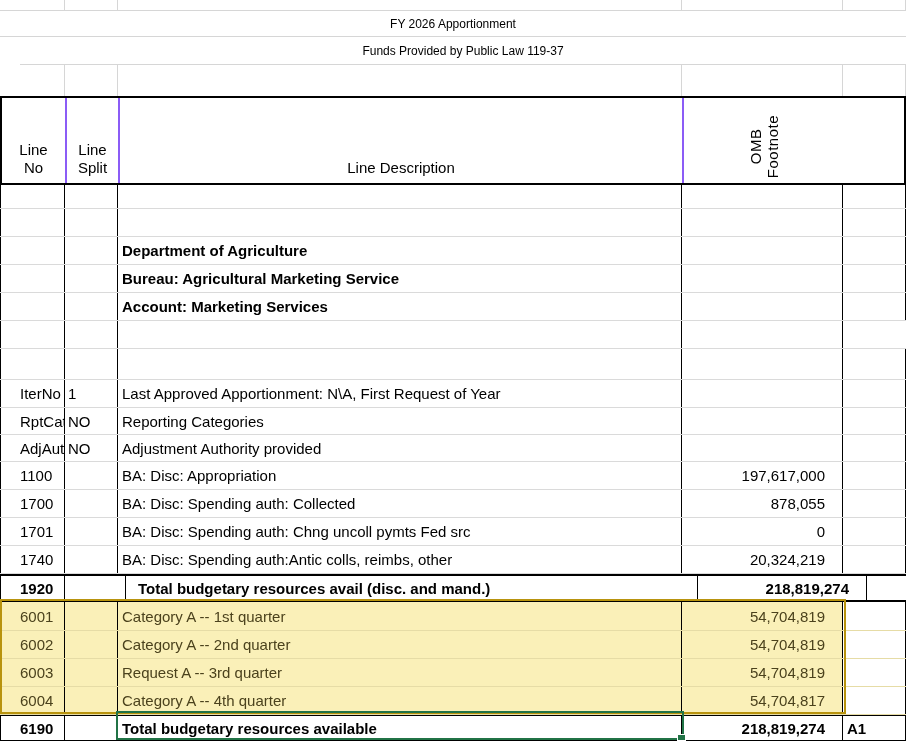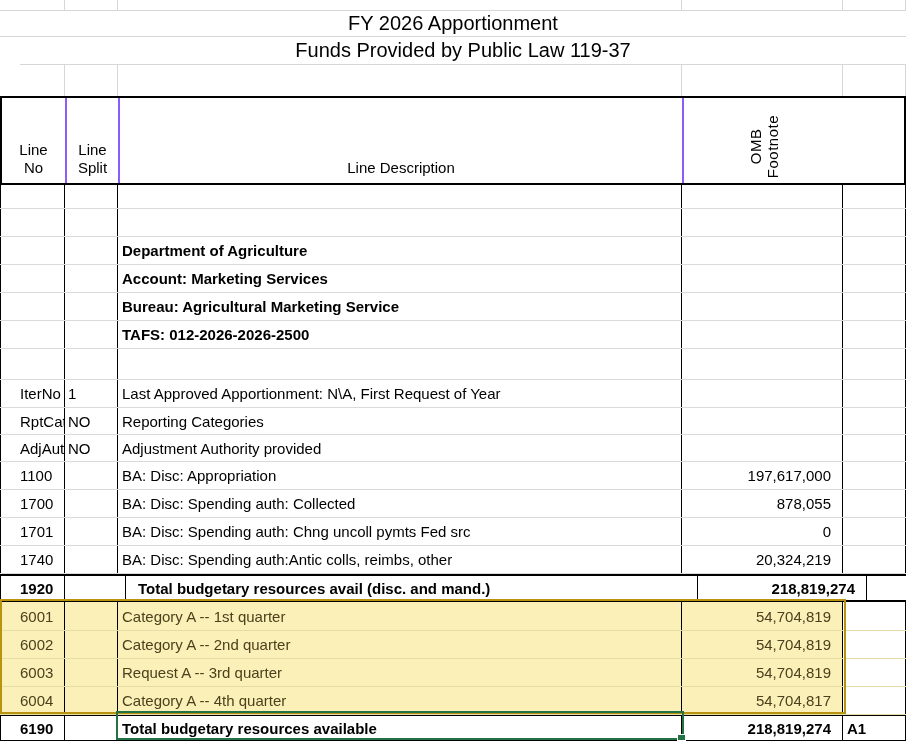--- a/index.html
+++ b/index.html
@@ -5,40 +5,40 @@
   html,body{margin:0;padding:0;background:#fff;}
   #stage{position:relative;width:910px;height:741px;background:#fff;
          font-family:"Liberation Sans",sans-serif;font-size:15px;color:#000;overflow:hidden;}
   #sheet{position:relative;width:906px;}
   
   .grow{display:grid;grid-template-columns:65px 53px 564px 161px 63px;box-sizing:border-box;}
   .gcell{border-right:1px solid #D6D6D6;box-sizing:border-box;}
   .r1{height:11px;border-bottom:1px solid #D6D6D6;}
   .r4{height:31px;}
   .titlerow{height:26px;display:flex;align-items:center;justify-content:center;
-            border-bottom:1px solid #D6D6D6;font-size:20px;box-sizing:border-box;}
+            border-bottom:1px solid #D6D6D6;font-size:12px;box-sizing:border-box;}
   .titlerow.second{height:28px;margin-left:20px;}
   
   #hdr{display:grid;grid-template-columns:65px 53px 564px 161px 63px;height:89px;
        border:2px solid #000;box-sizing:border-box;}
   .hcell{border-right:2px solid #8b5cf6;box-sizing:border-box;display:flex;align-items:flex-end;
          justify-content:center;text-align:center;white-space:pre-line;padding-bottom:5px;
          line-height:1.25;overflow:hidden;}
   .hcell:last-child{border-right:none;}
   .vert{writing-mode:vertical-rl;transform:rotate(180deg);white-space:pre-line;
         line-height:1.1;letter-spacing:.5px;}
   
   .row{display:grid;grid-template-columns:65px 53px 564px 161px 63px;
        border-bottom:1px solid #DADADA;box-sizing:border-box;}
   .cell{border-right:1px solid #000;box-sizing:border-box;display:flex;align-items:center;
         white-space:nowrap;overflow:hidden;}
   .c-no{border-left:1px solid #000;padding-left:19px;}
   .c-split{padding-left:3px;}
   .c-desc{padding-left:4px;}
-  .c-action{justify-content:flex-end;padding-right:11px;}
+  .c-action{justify-content:flex-end;padding-right:17px;}
   .c-foot{padding-left:4px;}
   .bold{font-weight:bold;}
   .t1920{border-top:2px solid #000;border-bottom:2px solid #000;font-weight:bold;}
   .t6190{border-top:1px solid #000;border-bottom:3px solid #000;font-weight:bold;}
   .hl{border-bottom:1px solid #E6DCA6;}
   .hl .cell{background:#FAF0B8;color:#4B421D;}
   .hl .c-foot{background:#fff;color:#000;}
   
   #gold-outline{position:absolute;left:0;top:599px;width:846px;height:115px;
                 border:2px solid #B8930E;box-sizing:border-box;pointer-events:none;}
@@ -102,35 +102,34 @@
         <div class="row bold" style="height: 28px;">
           <div class="cell c-no"></div>
           <div class="cell c-split"></div>
           <div class="cell c-desc">Department of Agriculture</div>
           <div class="cell c-action"></div>
           <div class="cell c-foot"></div>
         </div>
         <div class="row bold" style="height: 28px;">
           <div class="cell c-no"></div>
           <div class="cell c-split"></div>
+          <div class="cell c-desc">Bureau: Agricultural Marketing Service</div>
+          <div class="cell c-action"></div>
+          <div class="cell c-foot"></div>
+        </div>
+        <div class="row bold" style="height: 28px;">
+          <div class="cell c-no"></div>
+          <div class="cell c-split"></div>
           <div class="cell c-desc">Account: Marketing Services</div>
           <div class="cell c-action"></div>
           <div class="cell c-foot"></div>
         </div>
         <div class="row bold" style="height: 28px;">
           <div class="cell c-no"></div>
           <div class="cell c-split"></div>
-          <div class="cell c-desc">Bureau: Agricultural Marketing Service</div>
-          <div class="cell c-action"></div>
-          <div class="cell c-foot"></div>
-        </div>
-        <div class="row bold" style="height: 28px;">
-          <div class="cell c-no"></div>
-          <div class="cell c-split"></div>
-          <div class="cell c-desc">TAFS: 012-2026-2026-2500</div>
           <div class="cell c-action"></div>
           <div class="cell c-foot"></div>
         </div>
         <div class="row" style="height: 31px;">
           <div class="cell c-no"></div>
           <div class="cell c-split"></div>
           <div class="cell c-desc"></div>
           <div class="cell c-action"></div>
           <div class="cell c-foot"></div>
         </div>

